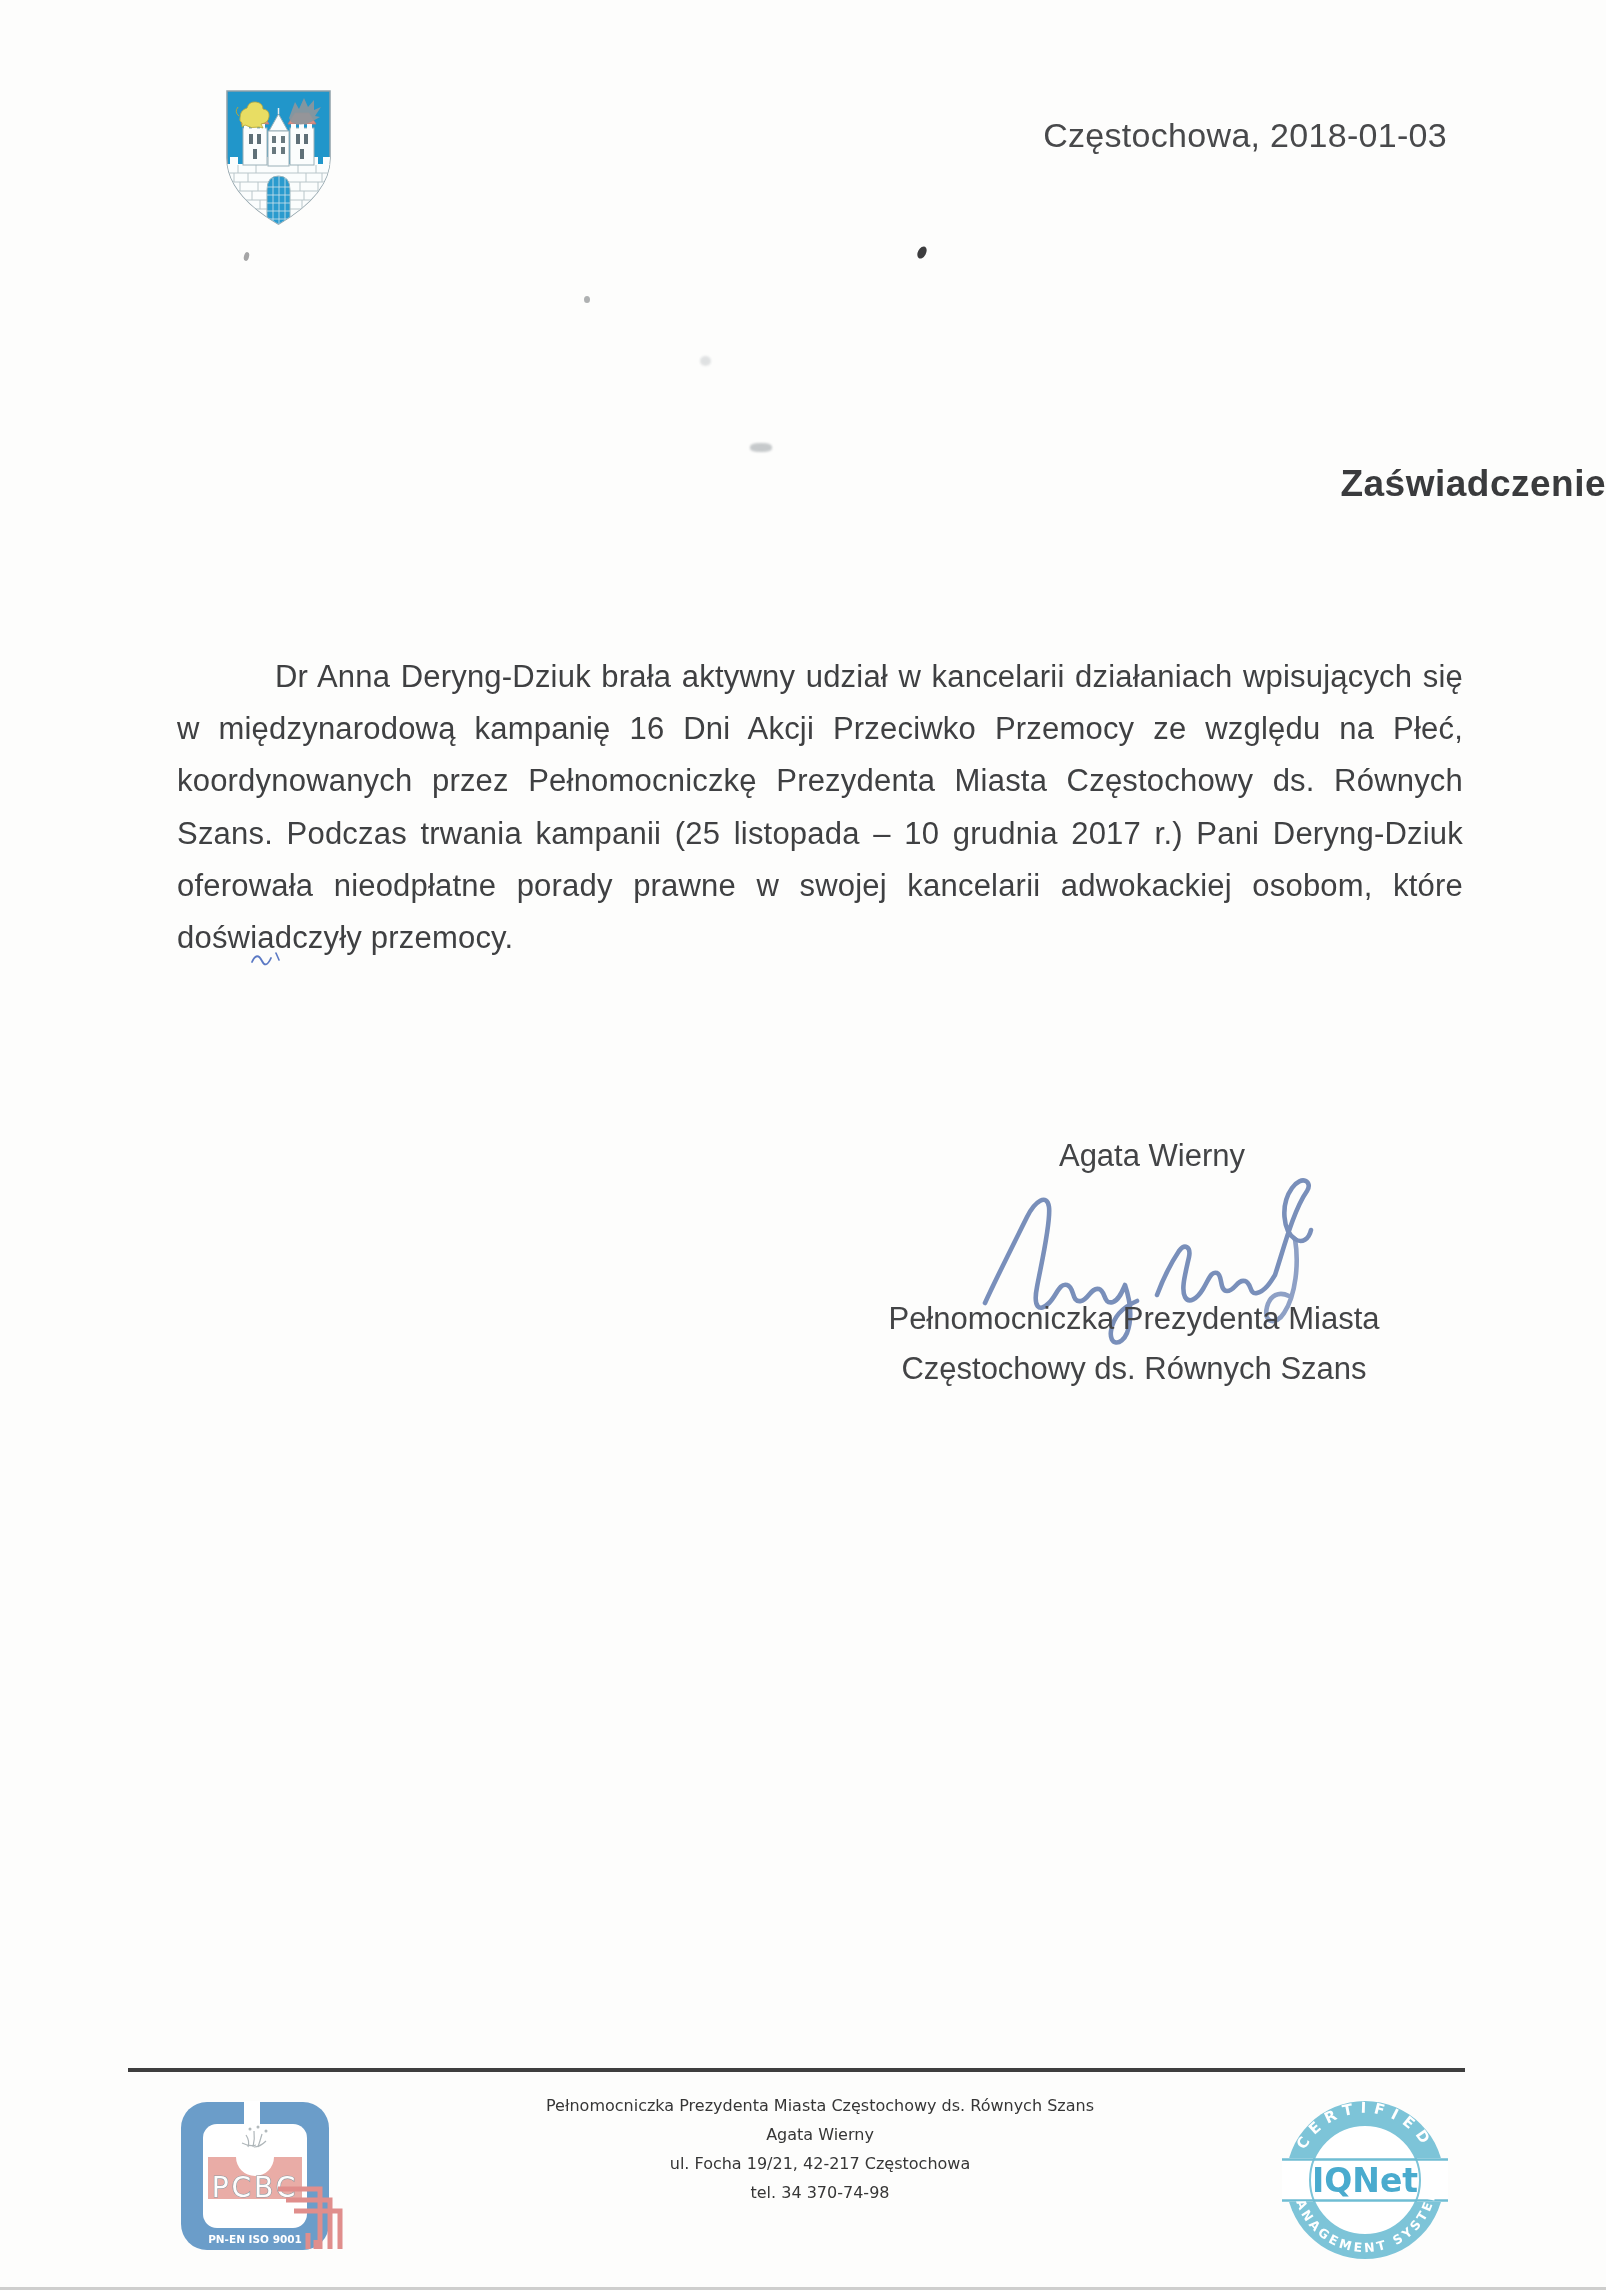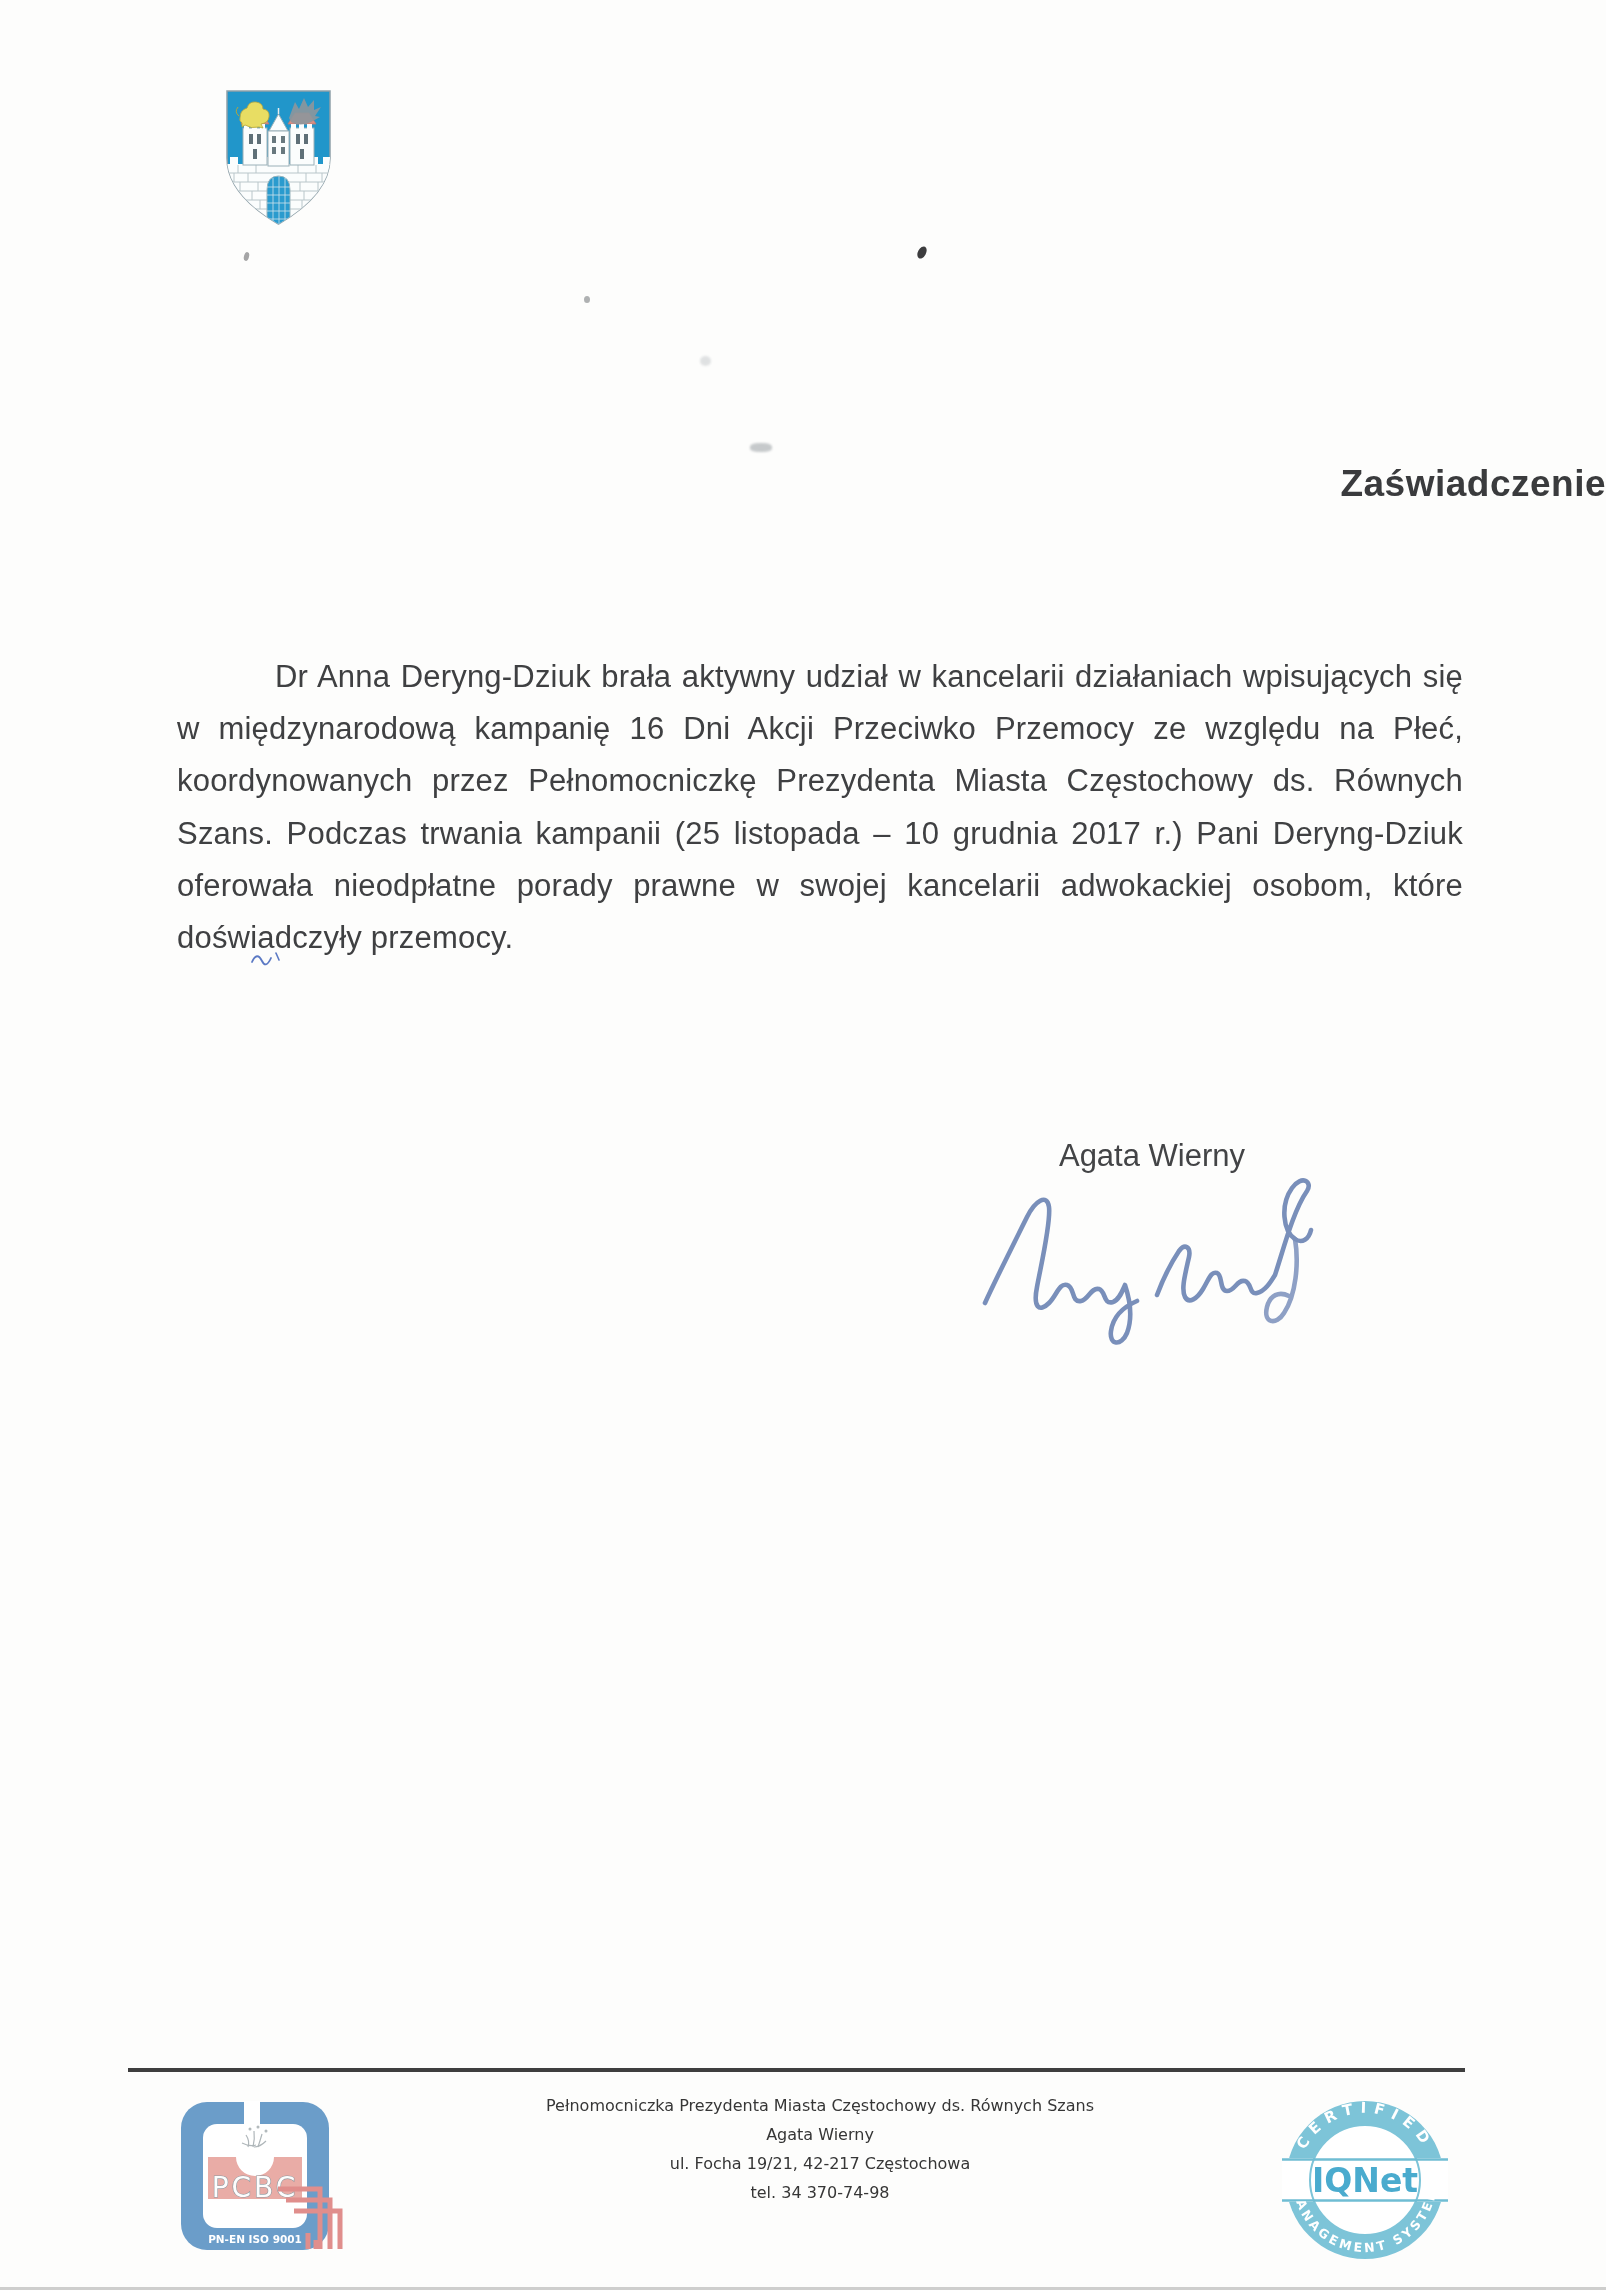--- a/index.html
+++ b/index.html
@@ -159,20 +159,21 @@
       <rect x="50" y="59" width="4" height="7" fill="#68787e"></rect>
         <rect x="59" y="59" width="4" height="7" fill="#68787e"></rect>
     </g>
 
     <path d="M18,30 q0,-8 7,-10 q2,-7 9,-6 q7,1 7,7 q7,1 6,8 q-1,6 -8,7 l2,4 l-4,-1 q-8,2 -14,-2 l-3,2 l0,-4 q-3,-2 -2,-5 z" fill="#e8dd63" stroke="#b5a53a" stroke-width="0.8"></path>
     <path d="M17,28 q-5,-4 -1,-9" fill="none" stroke="#b5a53a" stroke-width="1"></path>
 
     <path d="M67,30 l6,-16 l4,7 l5,-11 l4,9 l6,-7 l0,10 l7,-3 l-6,9 l5,1 l-9,5 q-11,5 -20,0 z" fill="#8e969b" opacity="0.9"></path>
   </svg>
 
+  <div class="date-line">Częstochowa, 2018-01-03</div>
 
   <div class="doc-title">Zaświadczenie</div>
 
   <div class="body-block">
     <div class="bline first">Dr Anna Deryng-Dziuk brała aktywny udział w kancelarii działaniach wpisujących się</div>
     <div class="bline">w międzynarodową kampanię 16 Dni Akcji Przeciwko Przemocy ze względu na Płeć,</div>
     <div class="bline">koordynowanych przez Pełnomocniczkę Prezydenta Miasta Częstochowy ds. Równych</div>
     <div class="bline">Szans. Podczas trwania kampanii (25 listopada – 10 grudnia 2017 r.) Pani Deryng-Dziuk</div>
     <div class="bline">oferowała nieodpłatne porady prawne w swojej kancelarii adwokackiej osobom, które</div>
     <div class="bline last">doświadczyły przemocy.</div>
@@ -186,20 +187,24 @@
   <div class="sig-name">Agata Wierny</div>
 
   <svg class="sig-scribble" viewBox="0 0 350 200">
     <g fill="none" stroke="#6e86b5" stroke-width="4.6" stroke-linecap="round" stroke-linejoin="round" opacity="0.92">
       <path d="M 20 148 C 28 130 48 90 62 62 C 70 46 82 38 84 52 C 86 68 76 110 72 132 C 68 152 74 158 84 148 C 92 140 94 128 102 130 C 110 132 106 148 116 146 C 124 144 126 132 134 134 C 141 136 138 150 148 147 C 154 145 157 137 160 130 C 165 145 168 162 162 178 C 156 192 144 190 146 176 C 148 162 158 152 172 146"></path>
       <path d="M 192 140 C 198 124 206 108 214 96 C 220 88 226 92 224 102 C 220 120 216 134 220 142 C 224 149 232 144 238 134 C 244 124 246 116 252 118 C 258 120 254 136 262 136 C 270 136 272 124 280 126 C 287 128 284 140 292 138 C 300 136 305 128 310 120 C 318 96 328 56 342 36 C 348 27 337 19 327 33 C 315 50 318 76 330 84 C 337 89 344 84 346 75"></path>
       <path d="M 330 84 C 334 108 331 140 319 158 C 311 171 298 168 302 152 C 305 140 314 136 324 141" opacity="0.85"></path>
     </g>
   </svg>
 
+  <div class="sig-role">
+    <div>Pełnomocniczka Prezydenta Miasta</div>
+    <div>Częstochowy ds. Równych Szans</div>
+  </div>
 
   <div class="footer-rule"></div>
 
   <svg class="pcbc" viewBox="0 0 170 152">
     <rect x="1" y="1" width="148" height="148" rx="26" fill="#6b9dc9"></rect>
     <rect x="23" y="23" width="104" height="104" rx="14" fill="#ffffff"></rect>
     <rect x="64" y="0" width="16" height="24" fill="#ffffff"></rect>
     <path d="M28,56 H56 A19,19 0 0 0 94,56 H122 V98 H28 Z" fill="#e9aca6"></path>
     <g stroke="#9ba4a8" stroke-width="1.2" fill="none" opacity="0.8">
       <path d="M66,34 q4,6 2,12"></path>

